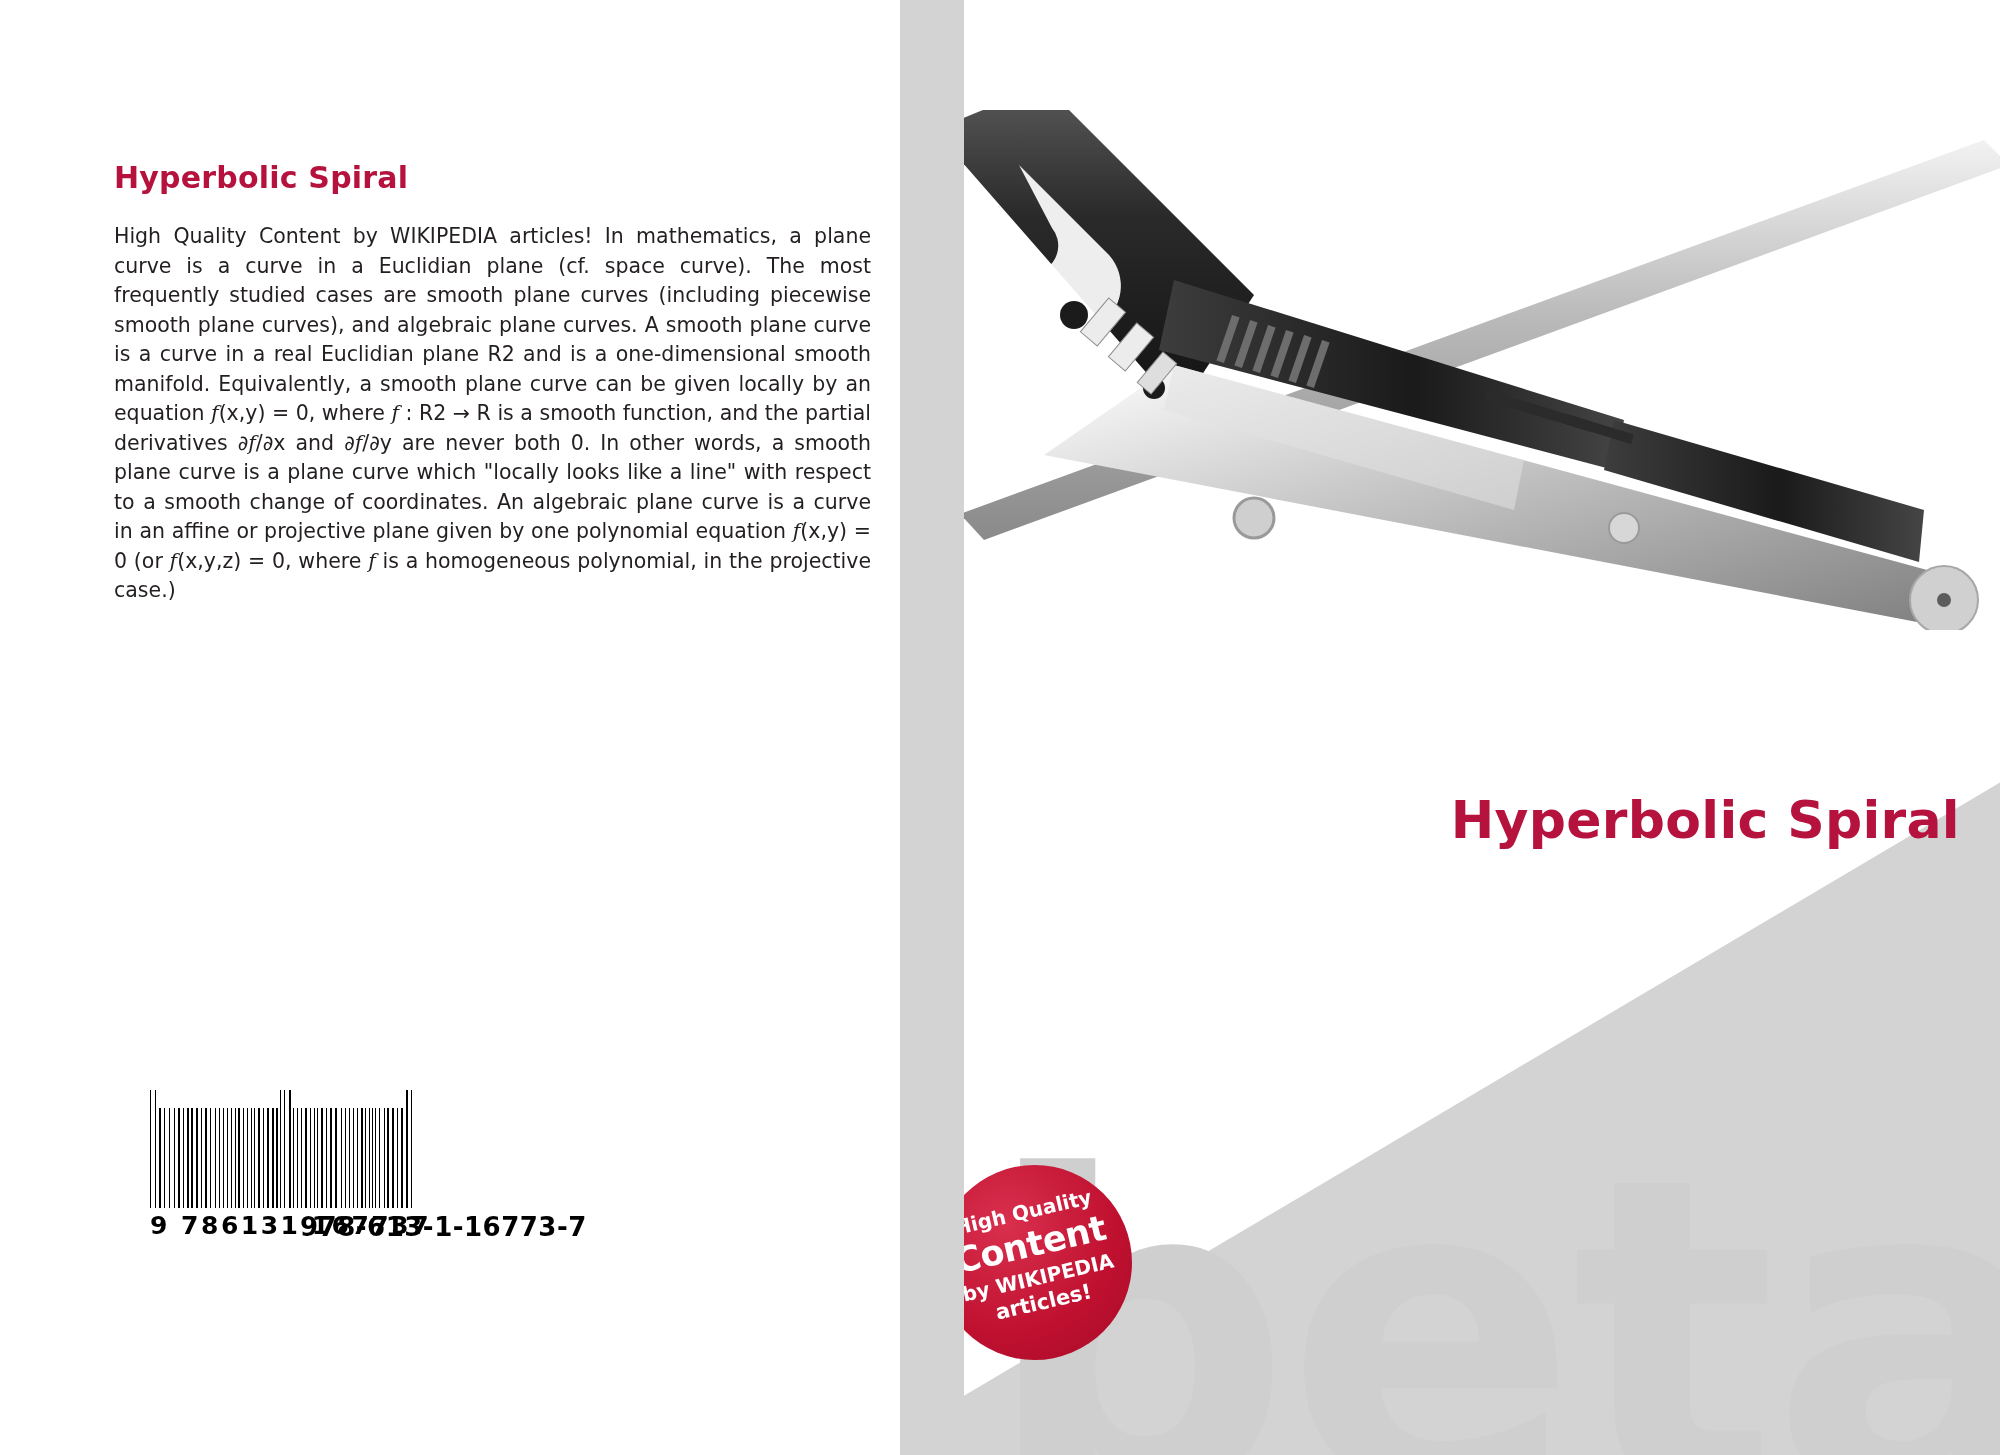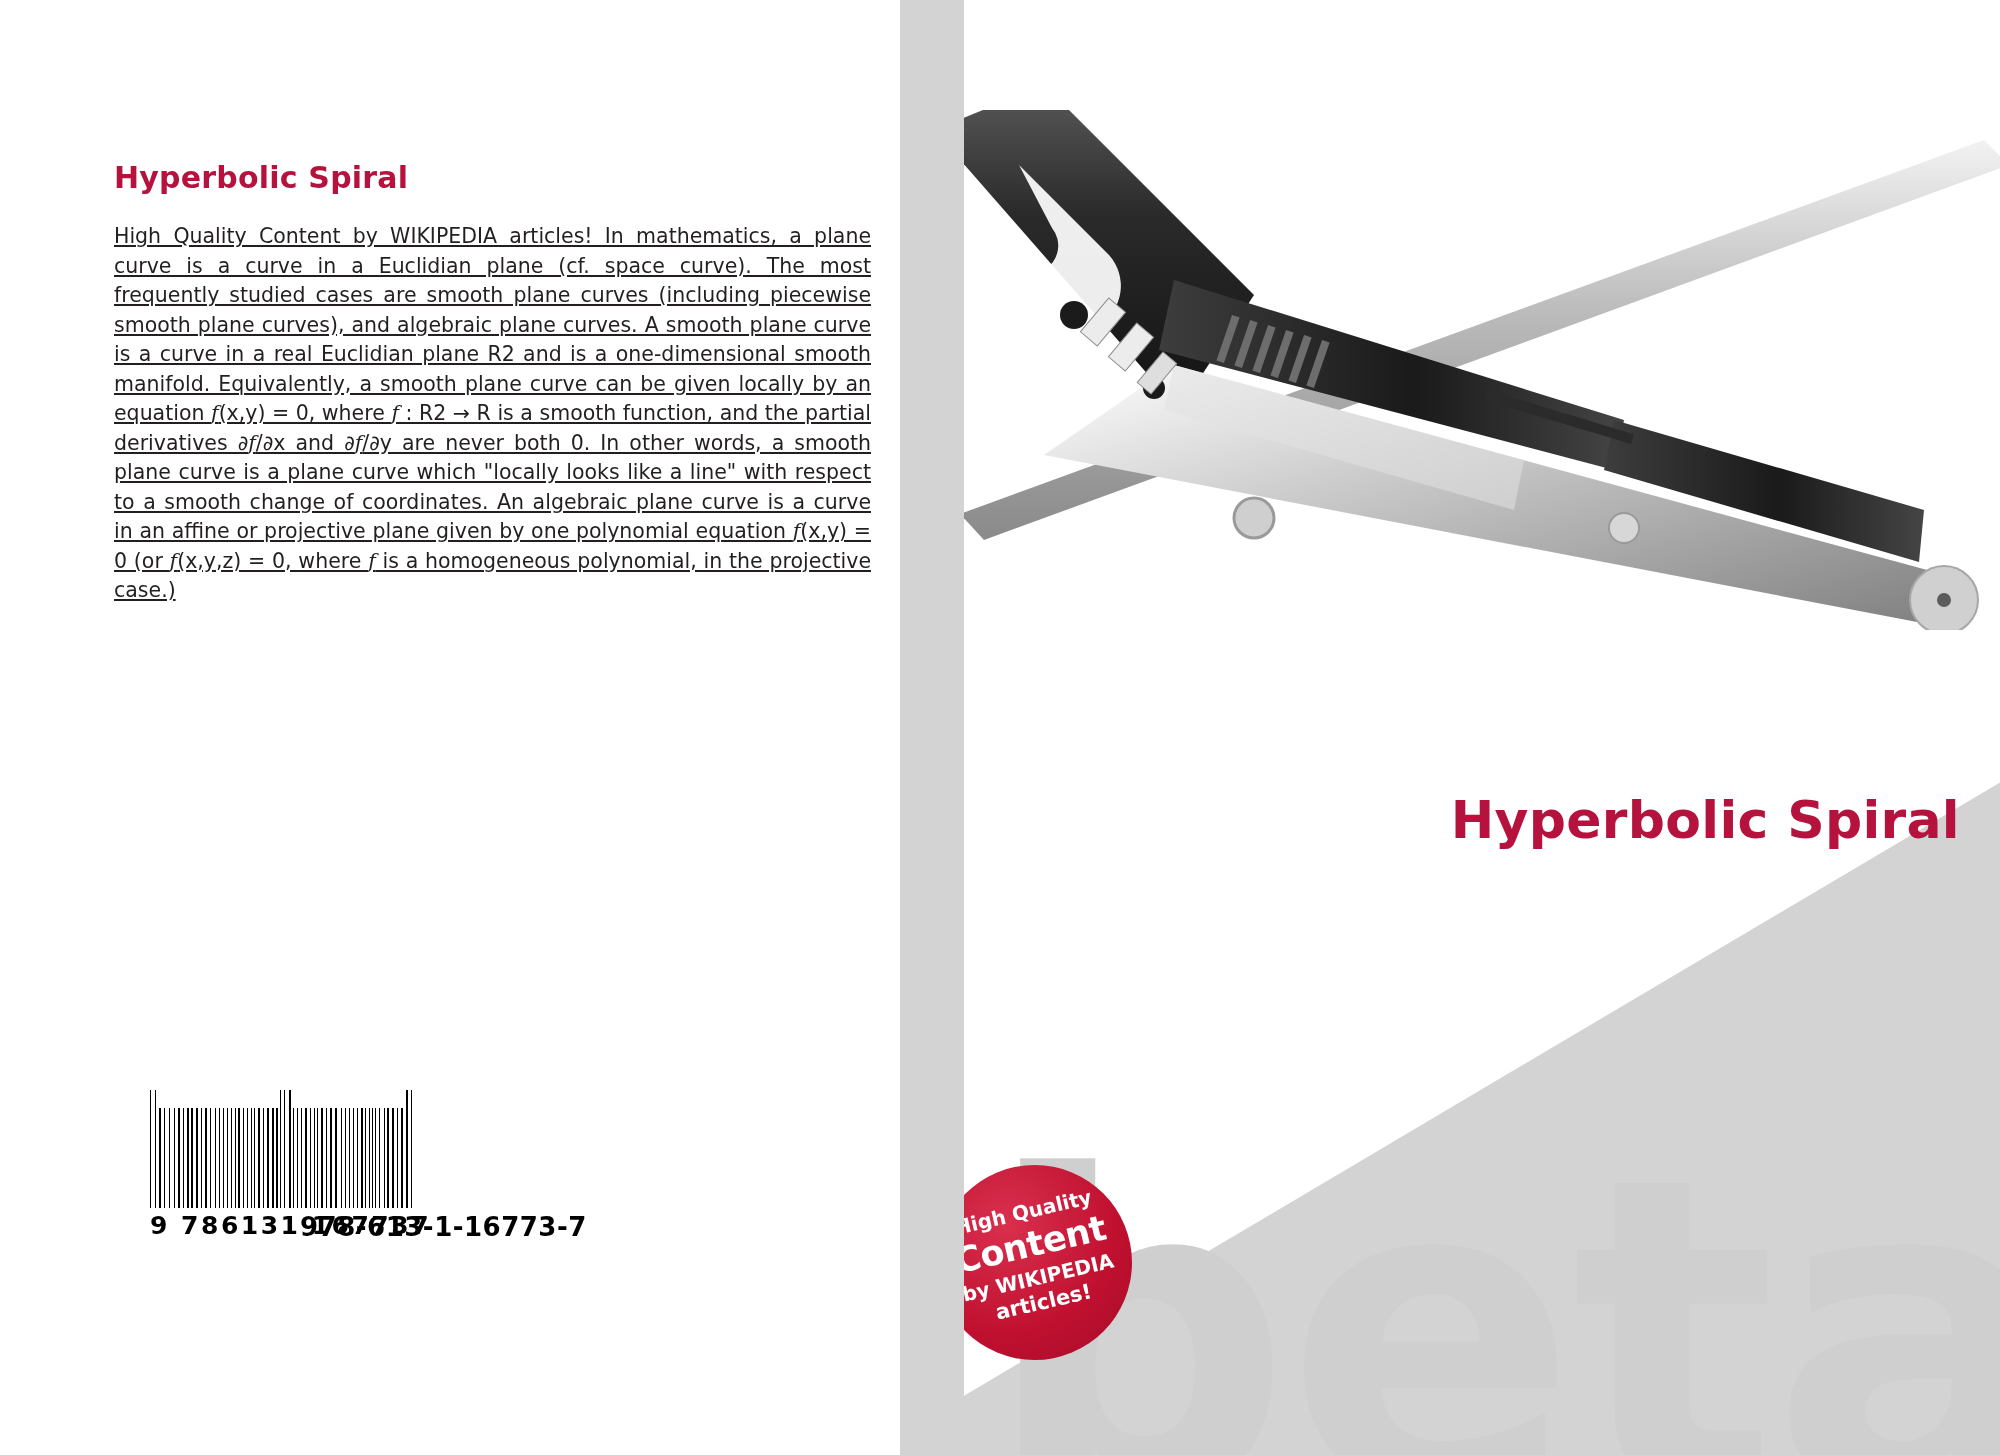--- a/index.html
+++ b/index.html
@@ -39,21 +39,20 @@
   }
   #back-blurb {
     position: absolute;
     left: 114px;
     top: 222px;
     width: 757px;
     font-size: 20.5px;
     line-height: 1.44;
     color: #231f20;
     text-align: justify;
-    text-decoration: underline;
   }
   #back-blurb .mathit {
     font-family: "DejaVu Serif", serif;
     font-style: italic;
   }
 
   
   #barcode-block {
     position: absolute;
     left: 150px;

